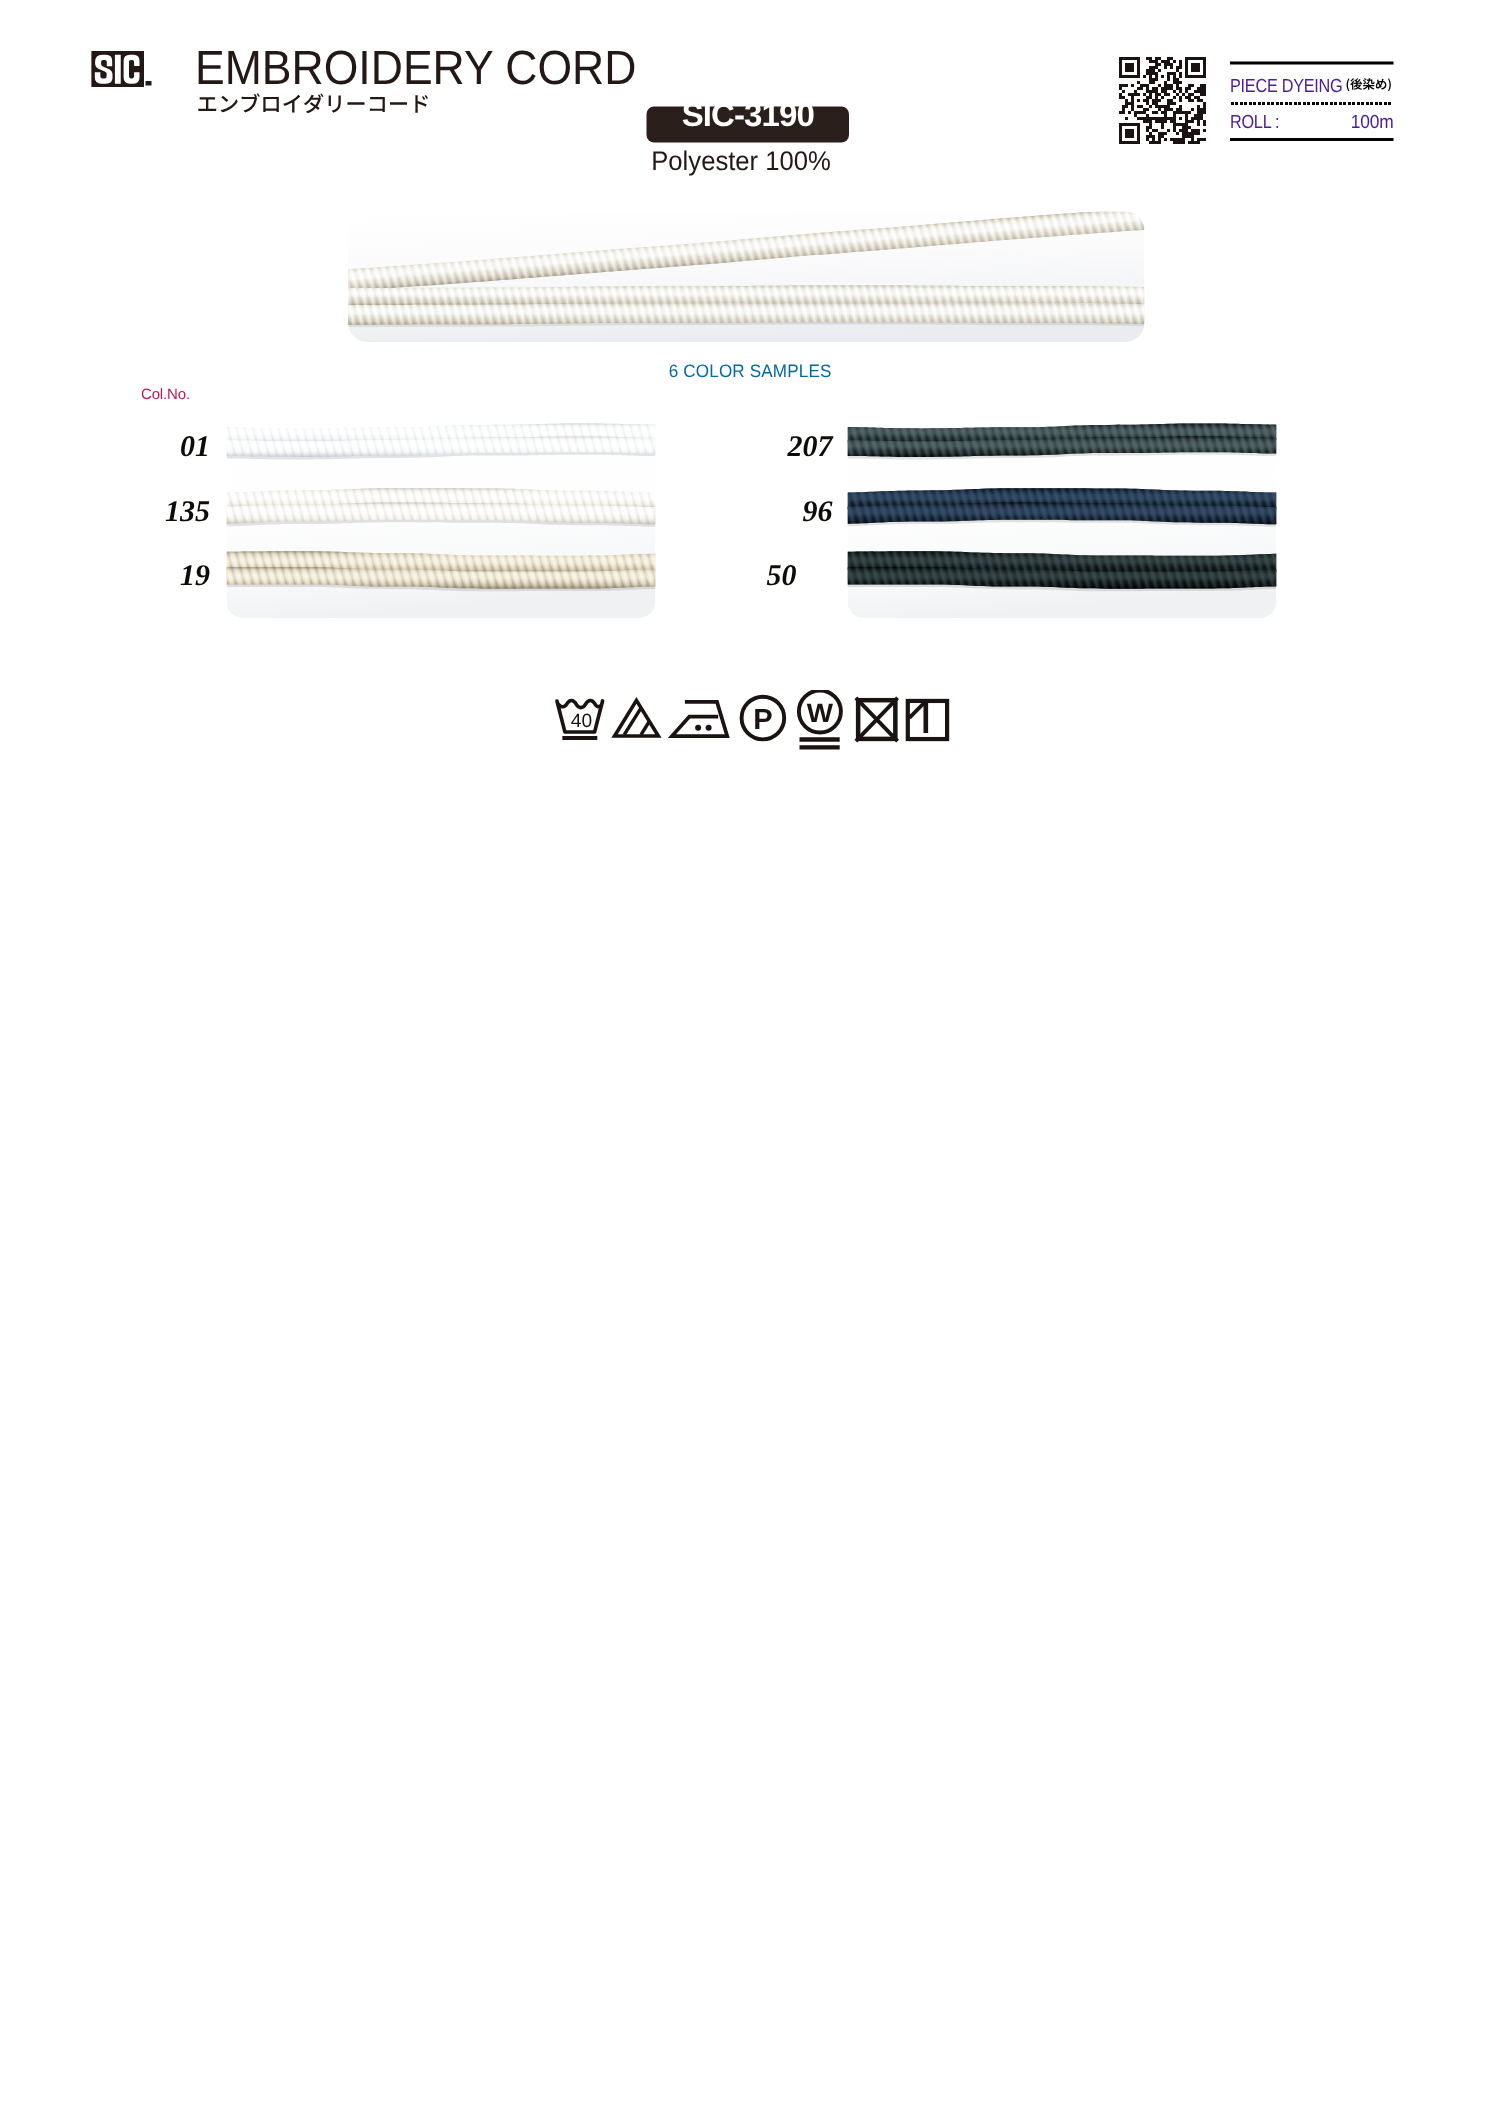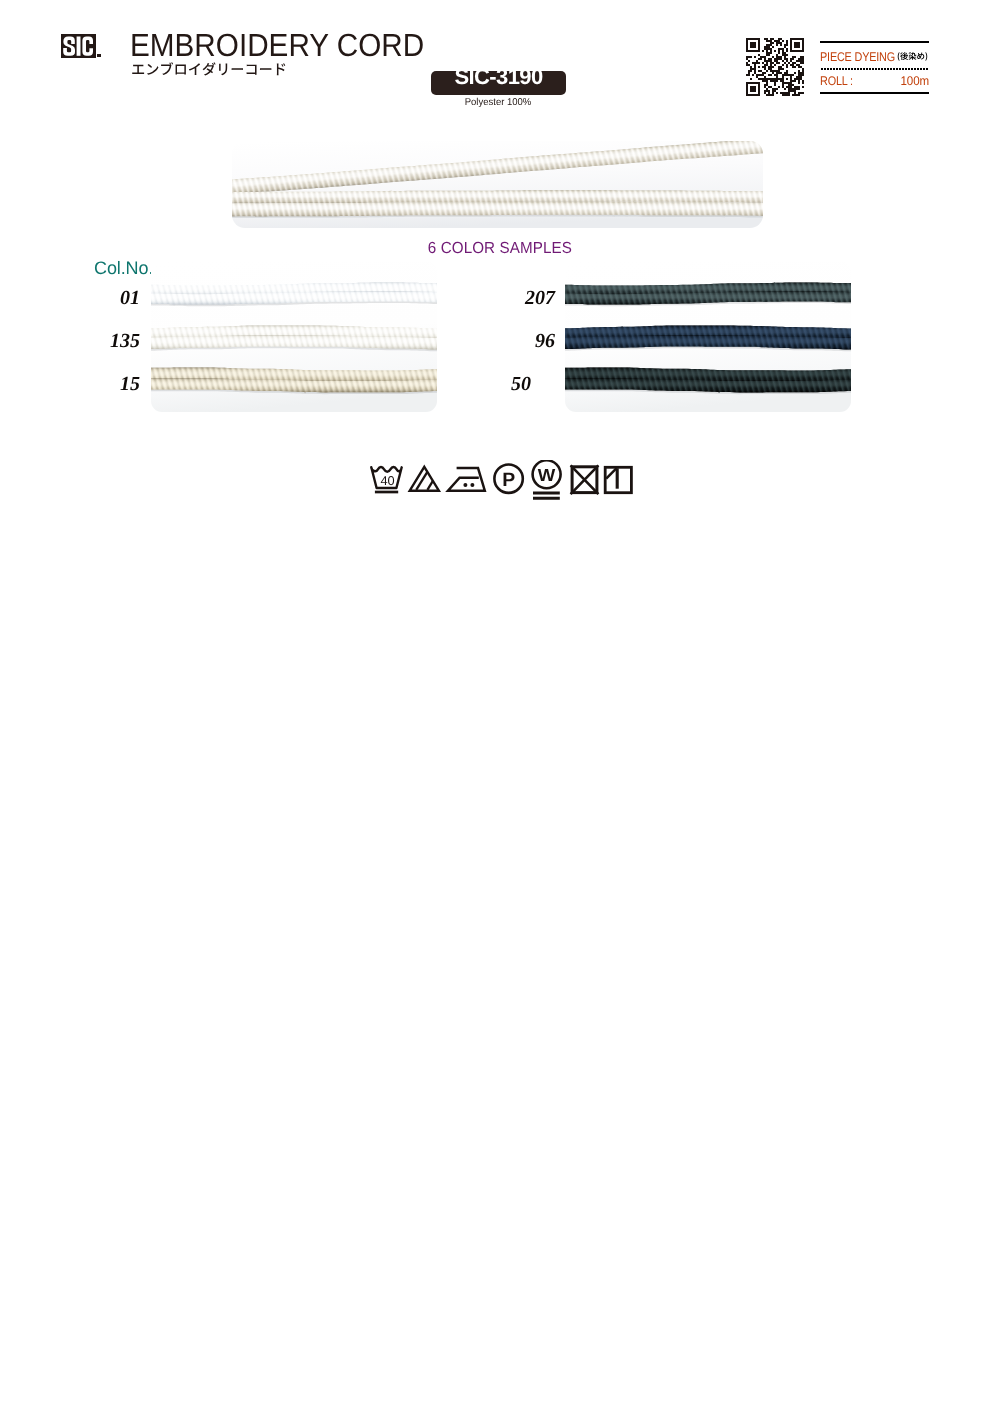--- a/index.html
+++ b/index.html
@@ -15,27 +15,27 @@
   #logo svg{display:block;}
   #logo-dot{left:97px;top:54px;width:4px;height:3.2px;background:#231815;}
   #title{left:130px;top:28px;font-size:32px;letter-spacing:0;
          font-weight:400;line-height:34px;color:#231815;white-space:nowrap;
          transform:scaleX(.928);transform-origin:0 0;}
   #title-ja{left:130px;top:60px;}
   #badge{left:431px;top:71px;width:135px;height:24px;border-radius:5px;
          background:#2b1f1c;color:#fff;font-size:22px;font-weight:700;
          letter-spacing:-0.6px;display:flex;align-items:center;justify-content:center;
          padding-bottom:13px;box-sizing:border-box;}
-  #composition{left:431px;top:97px;width:135px;text-align:center;
-               font-size:10px;font-weight:400;color:#231815;}
+  #composition{left:431px;top:97px;width:135px;
+               font-size:18px;font-weight:400;color:#231815;}
   #composition span{display:inline-block;transform:scaleX(.95);}
 
   
   #qr{left:746px;top:38px;width:58px;height:58px;}
-  #spec{left:820px;top:41px;width:109px;height:52px;color:#c2410c;}
+  #spec{left:820px;top:41px;width:109px;height:52px;color:#4c1d95;}
   #spec .rule{position:absolute;left:0;width:109px;height:1.7px;background:#000;}
   #spec #rule-top{top:0;}
   #spec #rule-bot{top:51px;}
   #spec .dots{position:absolute;left:0;top:25.6px;width:109px;height:4px;}
   #spec .dots svg{display:block;}
   #spec .row{position:absolute;left:0;width:109px;display:flex;align-items:baseline;
              justify-content:space-between;font-size:12.6px;white-space:nowrap;}
   #spec .r1{top:7px;}
   #spec .r2{top:33px;}
   #spec .lbl{font-size:12.6px;letter-spacing:-0.2px;display:inline-block;
@@ -43,23 +43,23 @@
   #spec .note{display:inline-block;position:relative;left:-10px;top:1.4px;}
   #spec .val{font-size:12.6px;letter-spacing:-0.1px;display:inline-block;
              transform:scaleX(.92);transform-origin:100% 50%;}
 
   
   #photo{left:232px;top:141px;width:531px;height:87px;border-radius:13px;
          overflow:hidden;}
 
   
   #samples-head{left:0;top:240px;width:1000px;text-align:center;
-      font-size:16px;letter-spacing:.1px;color:#701a75;}
+      font-size:12px;letter-spacing:.1px;color:#0369a1;}
   #samples-head span{display:inline-block;transform:scaleX(.95);}
-  #col-no{left:94px;top:258px;font-size:18px;color:#0f766e;letter-spacing:-0.1px;}
+  #col-no{left:94px;top:258px;font-size:10px;color:#be185d;letter-spacing:-0.1px;}
   .panel{top:261px;width:286px;height:151px;border-radius:11px;overflow:hidden;}
   #panel-l{left:151px;}
   #panel-r{left:565px;}
   .colno{font-style:italic;font-weight:700;font-size:20px;line-height:1;
          font-family:"Liberation Serif",serif;text-align:right;color:#0f0b09;}
 
   
   #care{left:370px;top:432.3px;width:272px;height:46px;margin-top:28px;}
 </style>
 </head>
@@ -477,21 +477,21 @@
           <path d="M-12.0 106.79 C19.0 106.79 19.0 106.50 50.0 106.50 C81.0 106.50 81.0 107.77 112.0 107.77 C143.0 107.77 143.0 109.27 174.0 109.27 C205.0 109.27 205.0 109.46 236.0 109.46 C267.0 109.46 267.0 108.13 298.0 108.13 L298.0 120.33 C267.0 120.33 267.0 121.66 236.0 121.66 C205.0 121.66 205.0 121.47 174.0 121.47 C143.0 121.47 143.0 119.97 112.0 119.97 C81.0 119.97 81.0 118.70 50.0 118.70 C19.0 118.70 19.0 118.99 -12.0 118.99 Z" fill="url(#pc50)"></path>
           <path d="M-12.0 106.79 C19.0 106.79 19.0 106.50 50.0 106.50 C81.0 106.50 81.0 107.77 112.0 107.77 C143.0 107.77 143.0 109.27 174.0 109.27 C205.0 109.27 205.0 109.46 236.0 109.46 C267.0 109.46 267.0 108.13 298.0 108.13 L298.0 120.33 C267.0 120.33 267.0 121.66 236.0 121.66 C205.0 121.66 205.0 121.47 174.0 121.47 C143.0 121.47 143.0 119.97 112.0 119.97 C81.0 119.97 81.0 118.70 50.0 118.70 C19.0 118.70 19.0 118.99 -12.0 118.99 Z" fill="url(#clc50)"></path>
           <path d="M-12.0 118.92 C19.0 118.92 19.0 118.92 50.0 118.92 C81.0 118.92 81.0 120.35 112.0 120.35 C143.0 120.35 143.0 121.73 174.0 121.73 C205.0 121.73 205.0 121.62 236.0 121.62 C267.0 121.62 267.0 120.15 298.0 120.15 L298.0 131.55 C267.0 131.55 267.0 133.02 236.0 133.02 C205.0 133.02 205.0 133.13 174.0 133.13 C143.0 133.13 143.0 131.75 112.0 131.75 C81.0 131.75 81.0 130.32 50.0 130.32 C19.0 130.32 19.0 130.32 -12.0 130.32 Z" fill="#6e7277" opacity=".20"></path>
           <path d="M-12.0 117.22 C19.0 117.22 19.0 117.22 50.0 117.22 C81.0 117.22 81.0 118.65 112.0 118.65 C143.0 118.65 143.0 120.03 174.0 120.03 C205.0 120.03 205.0 119.92 236.0 119.92 C267.0 119.92 267.0 118.45 298.0 118.45 L298.0 129.85 C267.0 129.85 267.0 131.32 236.0 131.32 C205.0 131.32 205.0 131.43 174.0 131.43 C143.0 131.43 143.0 130.05 112.0 130.05 C81.0 130.05 81.0 128.62 50.0 128.62 C19.0 128.62 19.0 128.62 -12.0 128.62 Z" fill="url(#gc50)"></path>
           <path d="M-12.0 117.22 C19.0 117.22 19.0 117.22 50.0 117.22 C81.0 117.22 81.0 118.65 112.0 118.65 C143.0 118.65 143.0 120.03 174.0 120.03 C205.0 120.03 205.0 119.92 236.0 119.92 C267.0 119.92 267.0 118.45 298.0 118.45 L298.0 129.85 C267.0 129.85 267.0 131.32 236.0 131.32 C205.0 131.32 205.0 131.43 174.0 131.43 C143.0 131.43 143.0 130.05 112.0 130.05 C81.0 130.05 81.0 128.62 50.0 128.62 C19.0 128.62 19.0 128.62 -12.0 128.62 Z" fill="url(#pc50)"></path>
           <path d="M-12.0 117.22 C19.0 117.22 19.0 117.22 50.0 117.22 C81.0 117.22 81.0 118.65 112.0 118.65 C143.0 118.65 143.0 120.03 174.0 120.03 C205.0 120.03 205.0 119.92 236.0 119.92 C267.0 119.92 267.0 118.45 298.0 118.45 L298.0 129.85 C267.0 129.85 267.0 131.32 236.0 131.32 C205.0 131.32 205.0 131.43 174.0 131.43 C143.0 131.43 143.0 130.05 112.0 130.05 C81.0 130.05 81.0 128.62 50.0 128.62 C19.0 128.62 19.0 128.62 -12.0 128.62 Z" fill="url(#clc50)"></path>
         </g>
     </svg></div>
   <div class="abs colno" style="left:94px;top:288px;width:46px">01</div>
   <div class="abs colno" style="left:94px;top:331px;width:46px">135</div>
-  <div class="abs colno" style="left:94px;top:374px;width:46px">15</div>
+  <div class="abs colno" style="left:94px;top:374px;width:46px">19</div>
   <div class="abs colno" style="left:509px;top:288px;width:46px">207</div>
   <div class="abs colno" style="left:509px;top:331px;width:46px">96</div>
   <div class="abs colno" style="left:485px;top:374px;width:46px">50</div>
 
   <div class="abs" id="care">
     <svg width="272" height="46" viewBox="0 0 272 46" aria-hidden="true" fill="none" stroke="#1a1311" stroke-width="2.3" stroke-linecap="butt" stroke-linejoin="miter">
 
       <g transform="translate(0,5.7)">
         <path d="M1.3 1.6 L6.6 22.3 H26.4 L31.7 1.6
                  C31.2 5.4 28.6 7.0 26.6 3.6

